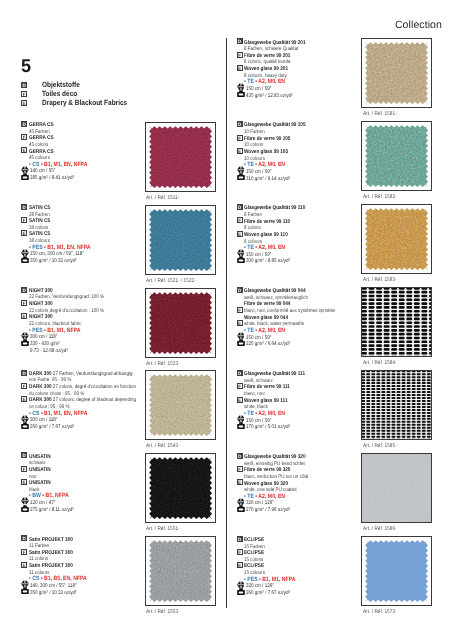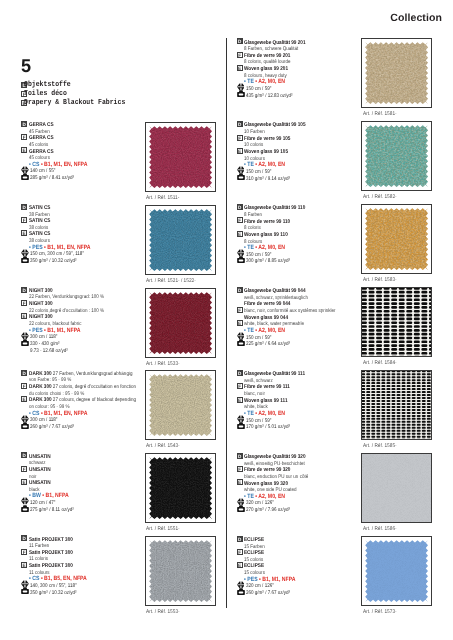--- a/index.html
+++ b/index.html
@@ -2,38 +2,38 @@
 <html><head>
 <meta charset="utf-8">
 <style>
   html,body{margin:0;padding:0;}
   body{width:453px;height:640px;background:#ffffff;
        font-family:"Liberation Sans",sans-serif;overflow:hidden;position:relative;
        -webkit-font-smoothing:antialiased;text-rendering:geometricPrecision;}
   *{-webkit-font-smoothing:antialiased;}
   .page{position:absolute;left:0;top:0;width:453px;height:640px;opacity:0.999;}
 
-  #collection{position:absolute;right:11px;top:12px;font-weight:bold;font-size:10.5px;
+  #collection{position:absolute;right:11px;top:19px;font-weight:normal;font-size:10.5px;
               color:#231f20;letter-spacing:0.1px;}
   #pagenum{position:absolute;left:21px;top:57px;font-weight:bold;font-size:18.5px;
            color:#1a1a1a;line-height:18.5px;transform:scaleX(0.98);transform-origin:0 0;}
 
   .vrule{position:absolute;width:1px;background:#333;}
 
   
   .lang{position:absolute;left:0;top:1.9px;width:6.1px;height:6.0px;line-height:5.2px;text-align:center;
         font-size:4.6px;font-weight:bold;box-sizing:border-box;overflow:hidden;}
   .lang.d{background:#3f3f3f;color:#fff;border:0.7px solid #3f3f3f;}
   .lang.f,.lang.e{background:#fff;color:#3f3f3f;border:0.7px solid #3f3f3f;}
 
   
   .headline{position:absolute;left:21px;font-weight:bold;font-size:7.6px;color:#231f20;
             white-space:nowrap;height:8.6px;line-height:8.6px;}
   .headline .lang{top:1.5px;}
-  .headline .htx{position:absolute;left:3px;top:0;line-height:8.6px;font-family:Liberation Mono, monospace;}
+  .headline .htx{position:absolute;left:21px;top:0;line-height:8.6px;}
 
   
   .entry{position:absolute;font-size:5.4px;color:#231f20;white-space:nowrap;}
   .entry .ln{height:6.65px;line-height:6.65px;position:relative;}
   
   .cn{display:inline-block;transform:scaleX(0.855);transform-origin:0 0;white-space:nowrap;}
   .entry .txt{position:absolute;left:7.9px;top:3.0px;line-height:6.65px;}
   .entry .txt2{position:absolute;left:9.3px;top:3.0px;line-height:6.65px;}
   .entry .nm{font-weight:bold;font-size:5.5px;letter-spacing:-0.02px;}
   .entry .dsc{font-weight:normal;color:#3c3c3c;font-size:5.3px;}

